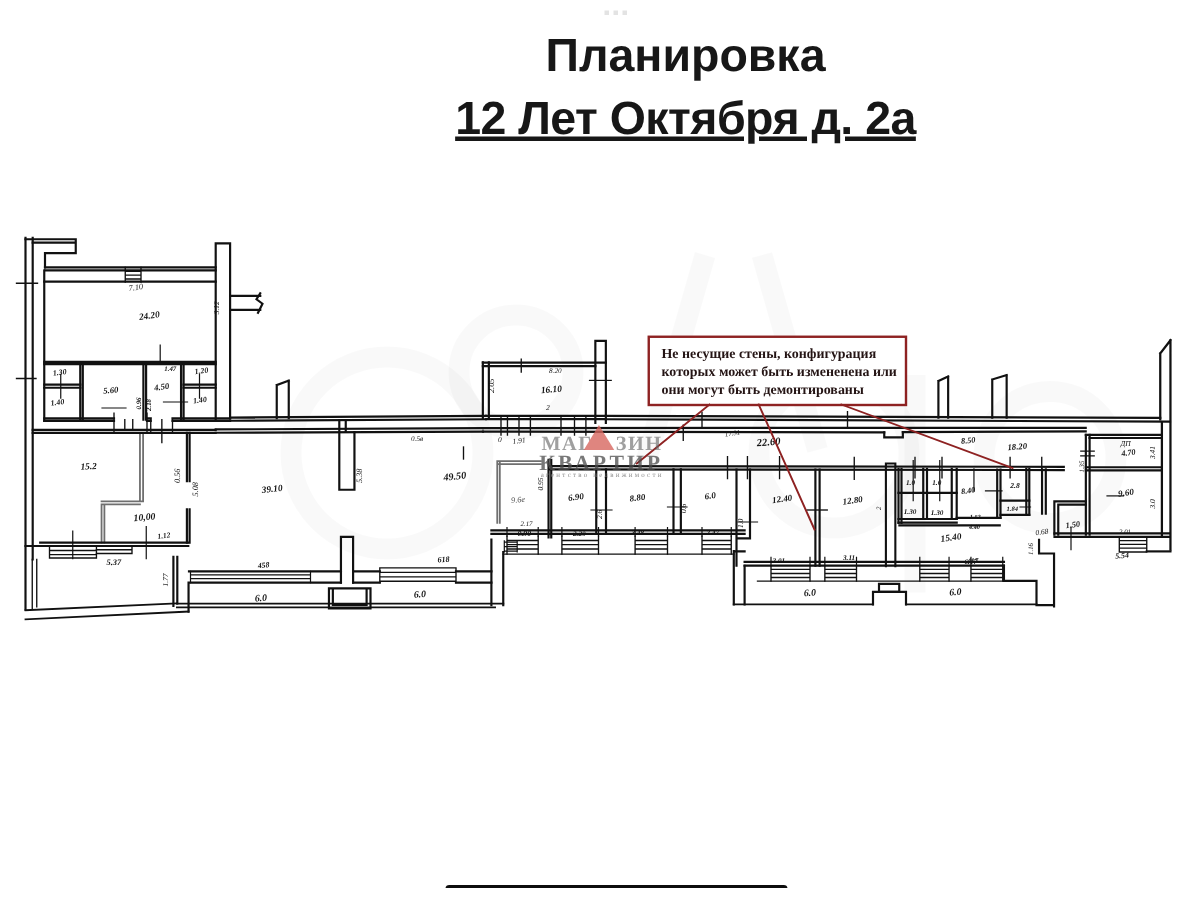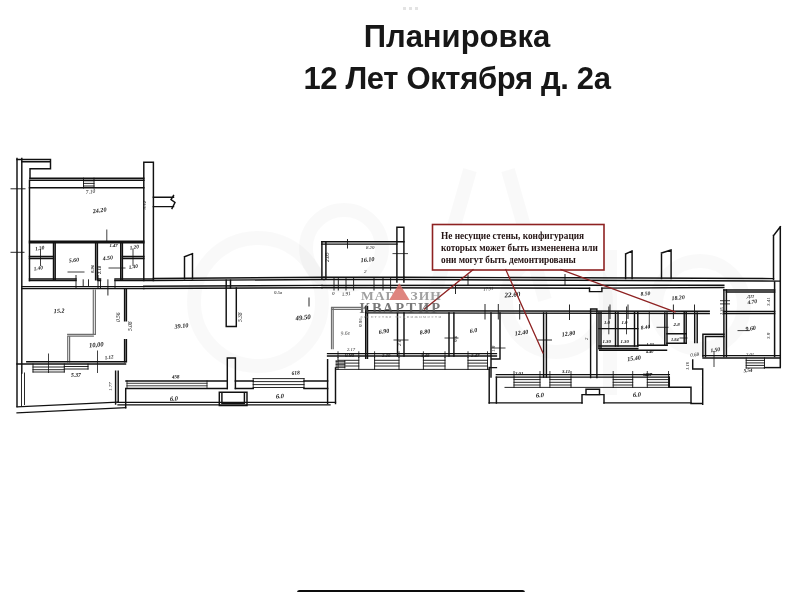--- a/index.html
+++ b/index.html
@@ -8,21 +8,21 @@
   .title{position:absolute;left:0;top:16px;width:912px;text-align:center;
          font-weight:bold;color:#171717;font-size:31px;line-height:42px;
          letter-spacing:0px;}
   svg{position:absolute;left:0;top:0;}
   text{font-family:"Liberation Serif", serif;}
 </style>
 </head>
 <body>
 <div class="page">
 
-<div class="title" style="left:57px;width:800px;">Планировка<br><span style="letter-spacing:-0.35px;">12 Лет Октября д. 2а</span></div>
+<div class="title" style="left:57px;width:800px;">Планировка<br><span style="letter-spacing:-0.35px;text-decoration:underline;">12 Лет Октября д. 2а</span></div>
 <svg width="800" height="601" viewBox="0 0 800 601">
 
 <g fill="#e3e3e3">
         <rect x="403" y="7" width="3" height="3"></rect>
         <rect x="409" y="7" width="3" height="3"></rect>
         <rect x="415" y="7" width="3" height="3"></rect>
       </g>
 
 <g stroke="#000000" stroke-opacity="0.022" fill="none" stroke-width="14">
 <circle cx="258" cy="302" r="64"></circle>

